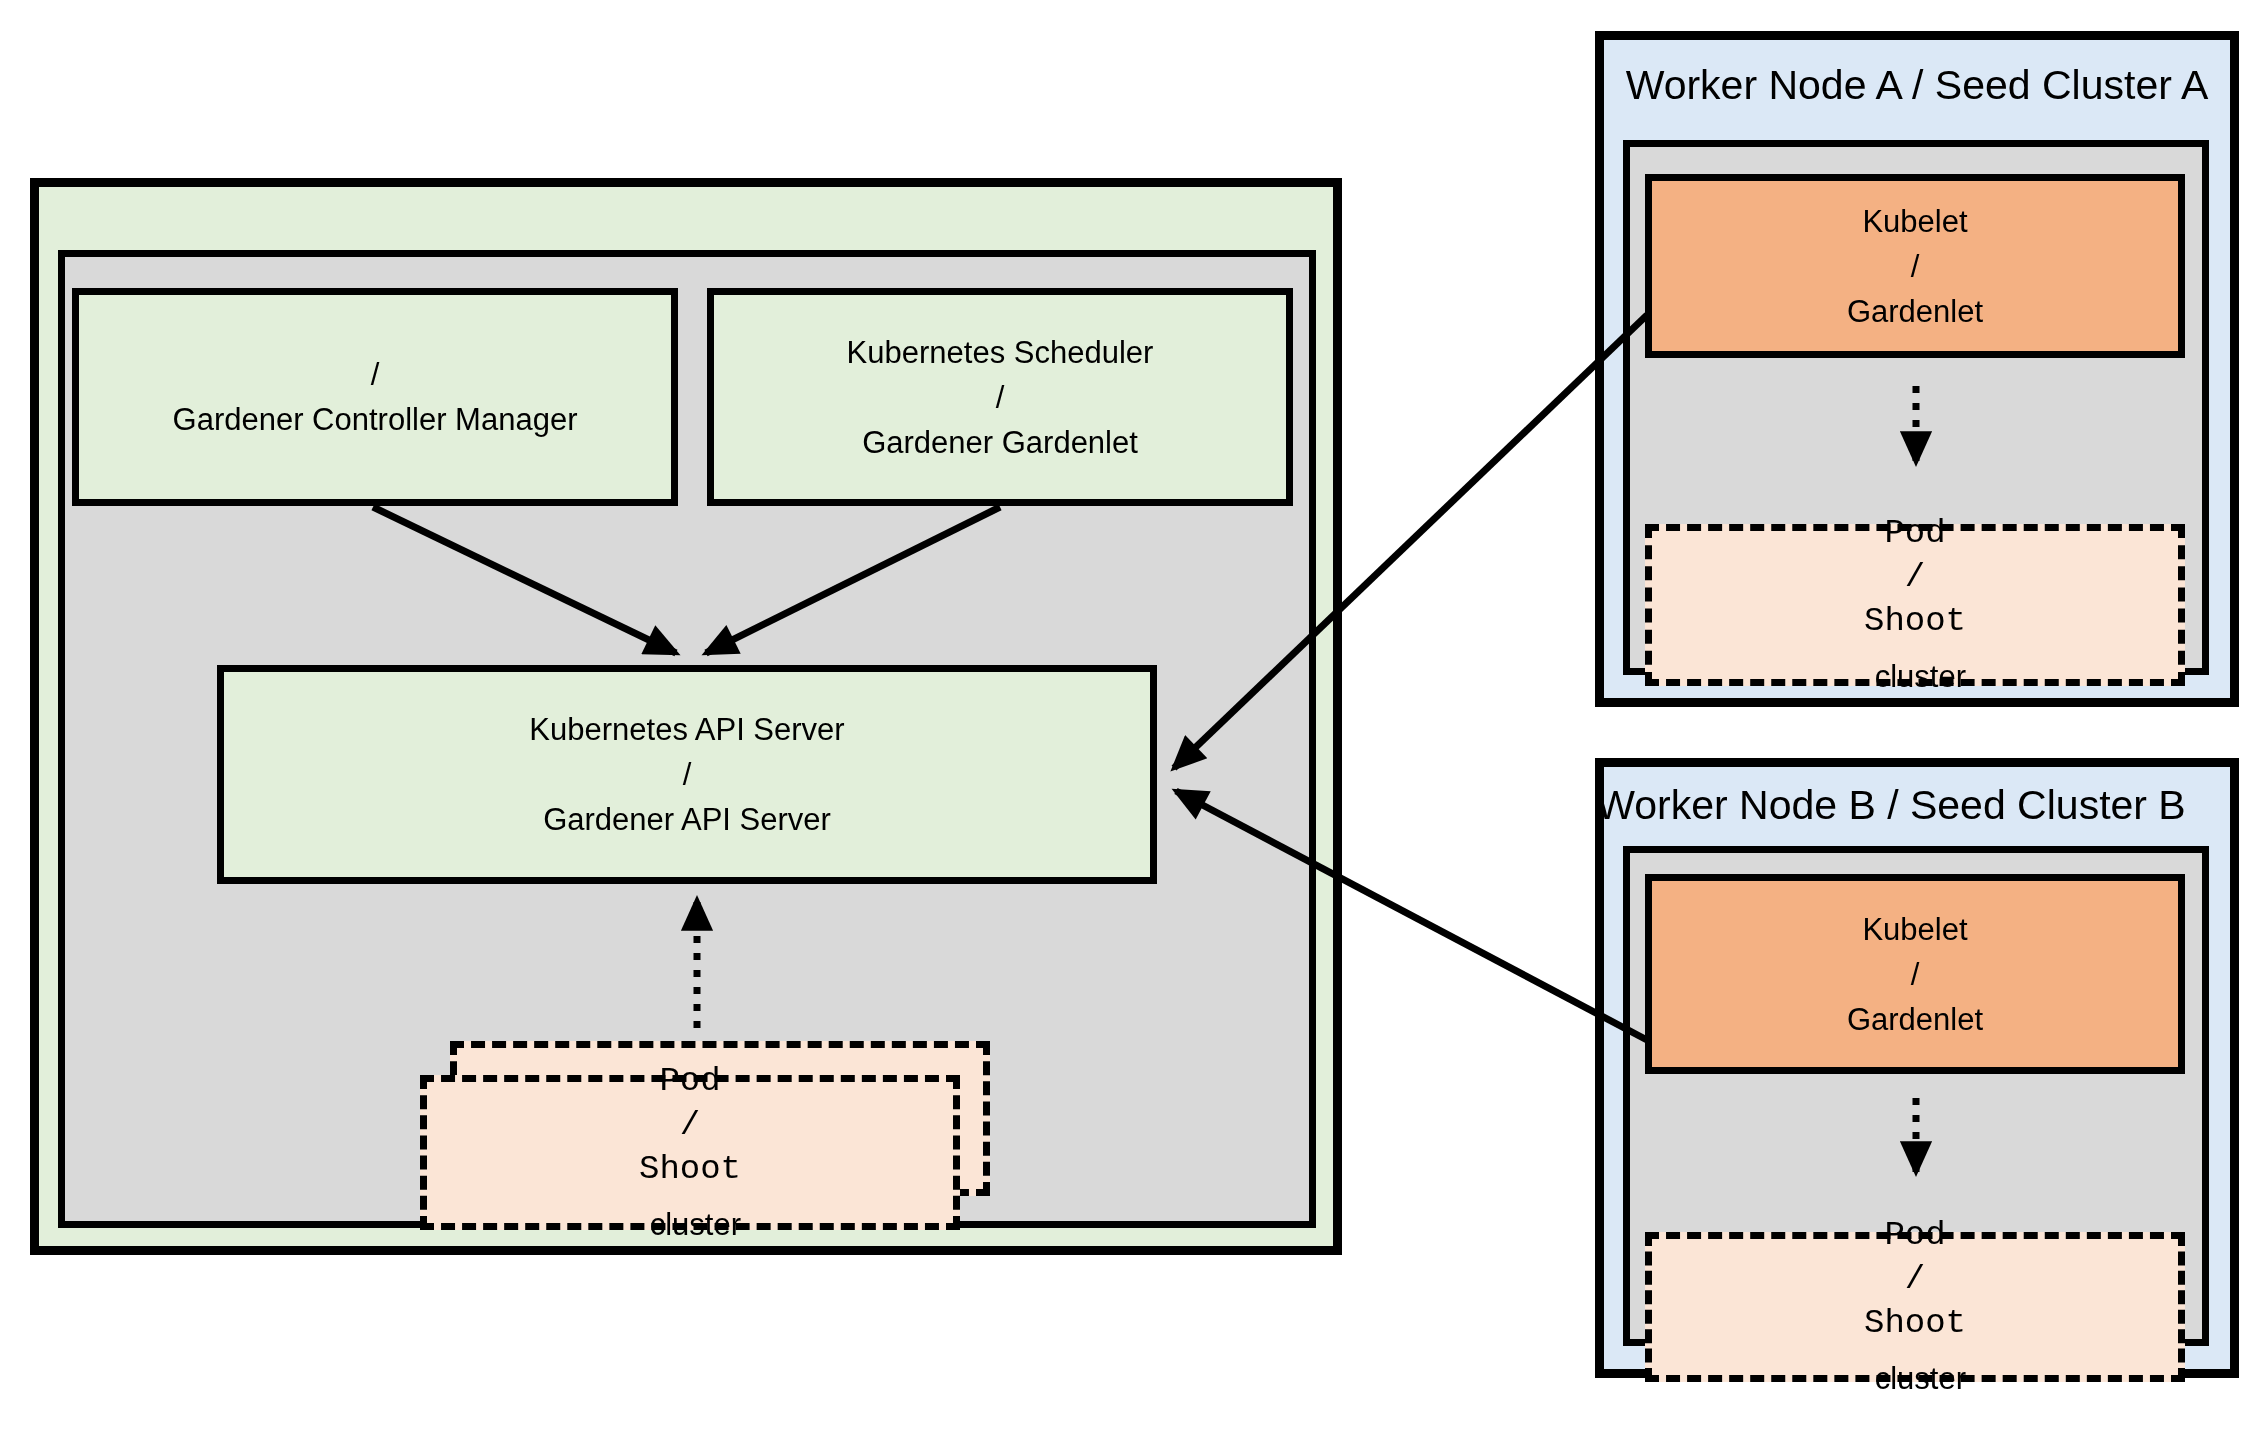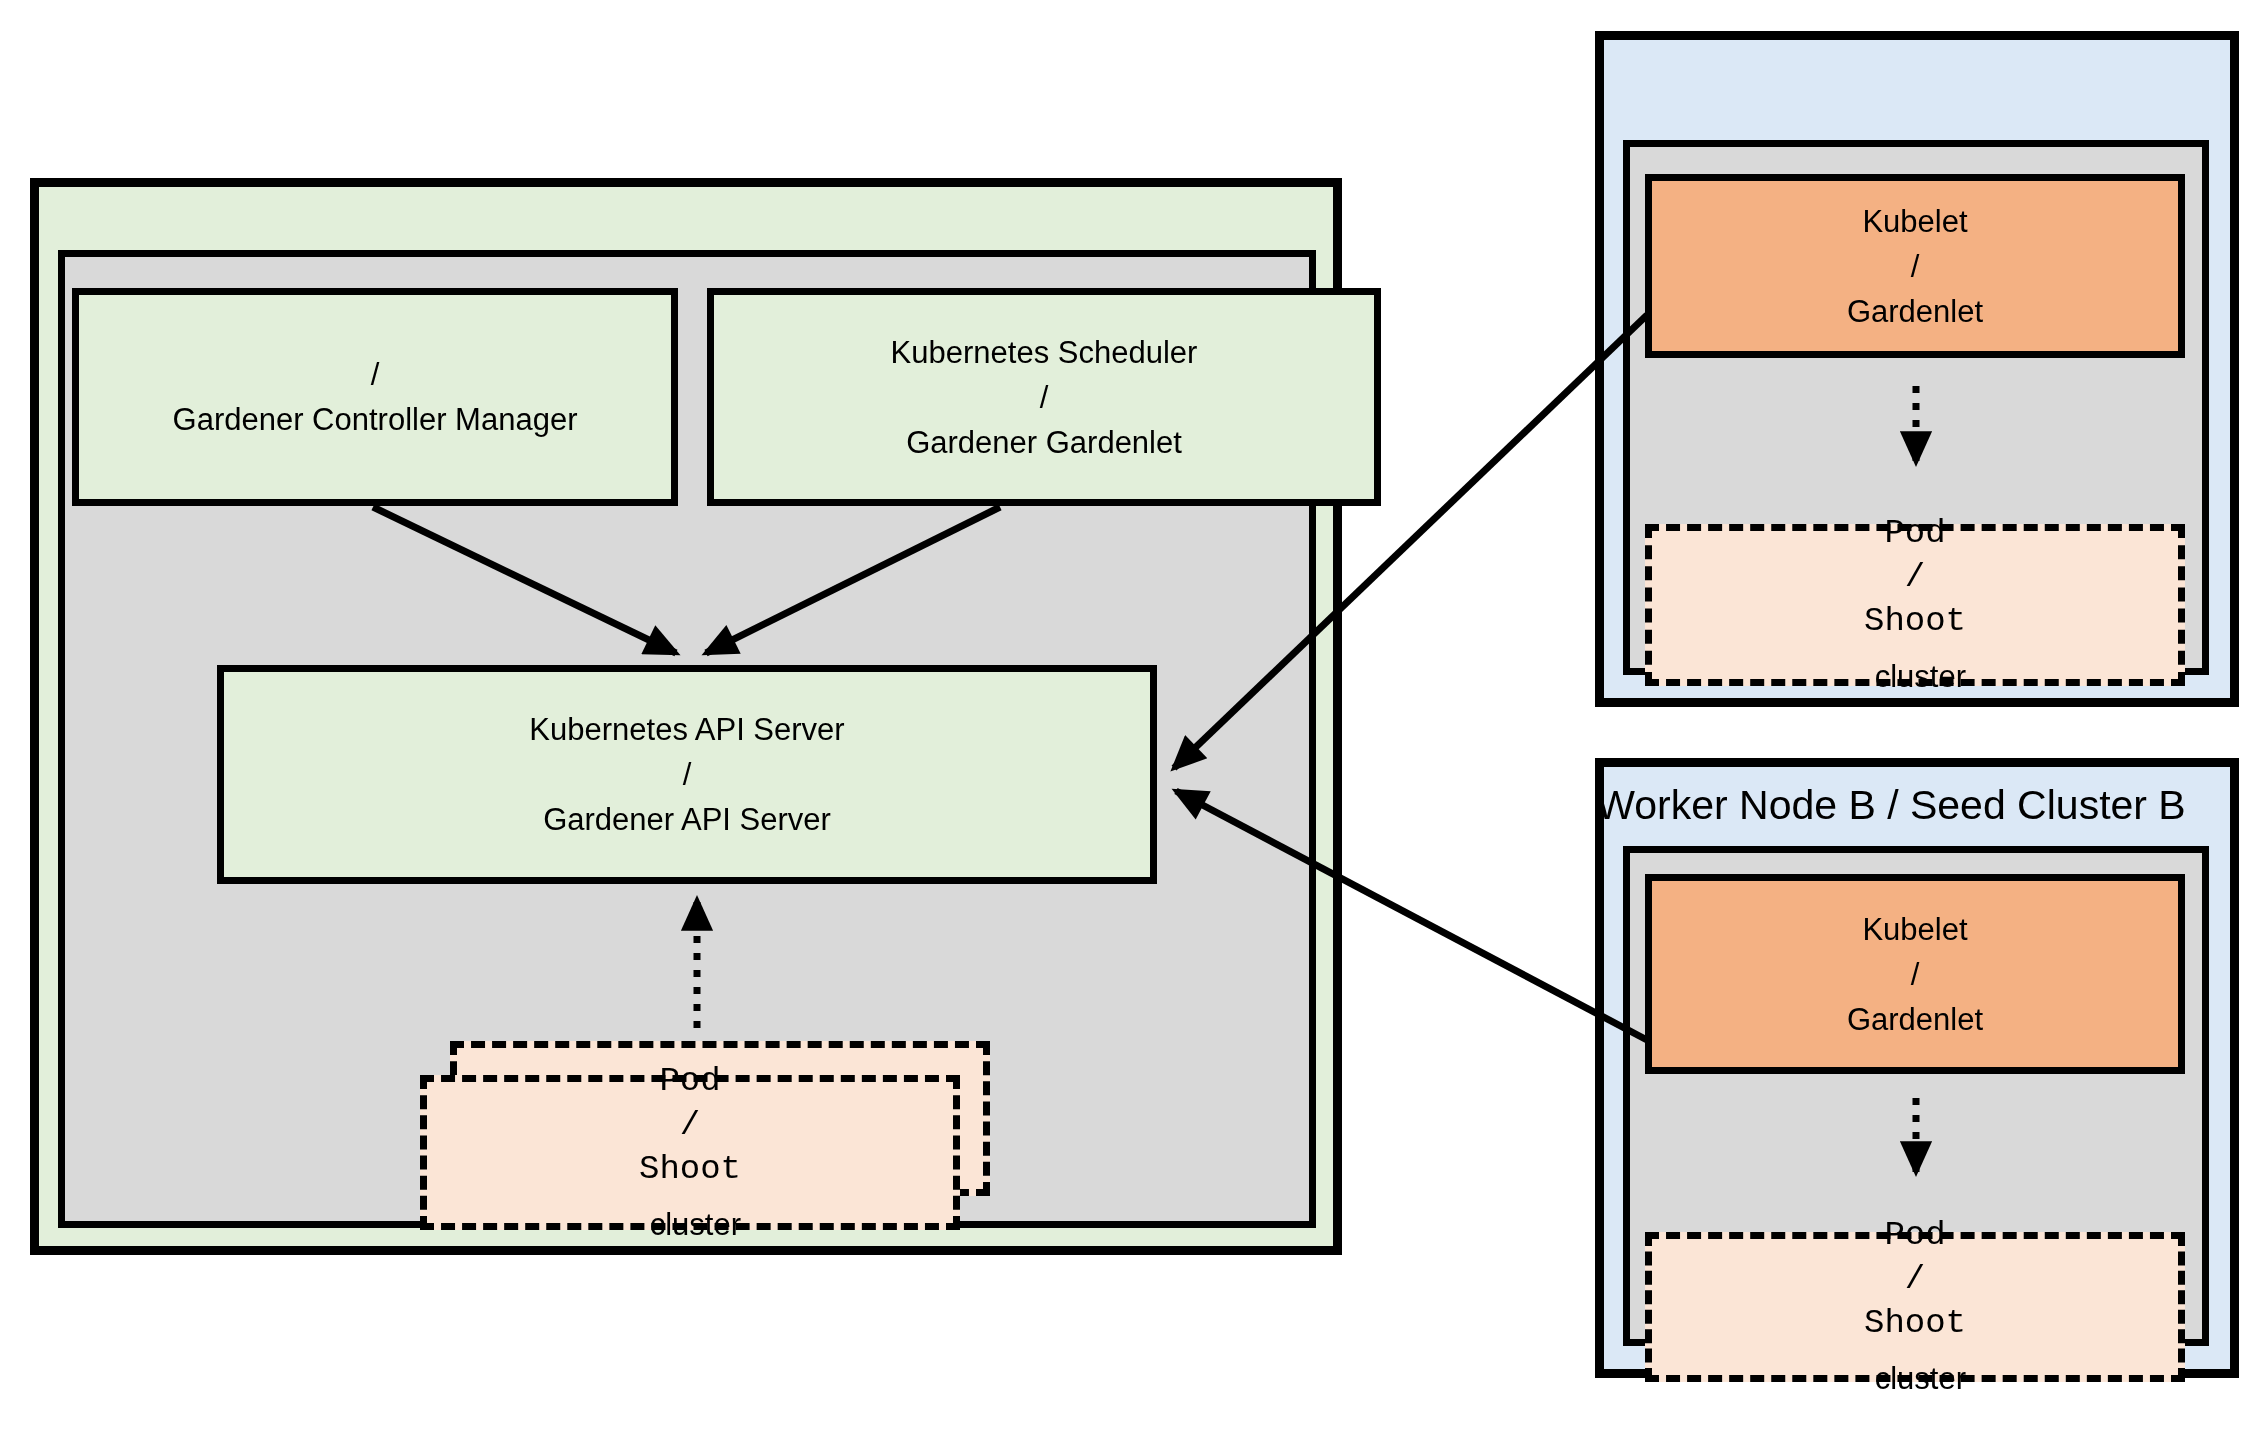--- a/index.html
+++ b/index.html
@@ -55,21 +55,21 @@
   <div class="box fill-green solid-8" style="left:30px;top:178px;width:1312px;height:1077px;"></div>
   <div class="box fill-gray solid-7" style="left:58px;top:250px;width:1258px;height:978px;"></div>
 
   <div class="box fill-green solid-7" style="left:72px;top:288px;width:606px;height:218px;">
     <div class="lbl">
       <div>/</div>
       <div>Gardener Controller Manager</div>
     </div>
   </div>
 
-  <div class="box fill-green solid-7" style="left:707px;top:288px;width:674px;height:218px;">
+  <div class="box fill-green solid-7" style="left:707px;top:288px;width:586px;height:218px;">
     <div class="lbl">
       <div>Kubernetes Scheduler</div>
       <div>/</div>
       <div class="b">Gardener Gardenlet</div>
     </div>
   </div>
 
   <div class="box fill-green solid-7" style="left:217px;top:665px;width:940px;height:219px;">
     <div class="lbl">
       <div>Kubernetes API Server</div>
@@ -84,20 +84,21 @@
       <div class="mono">Pod</div>
       <div class="mono">/</div>
       <div class="pod-last">
         <span class="mono">Shoot</span>
         <span class="b">cluster</span>
       </div>
     </div>
   </div>
 
   <div class="box fill-blue solid-8" style="left:1595px;top:31px;width:644px;height:676px;"></div>
+  <div class="worker-title" style="left:1595px;width:644px;top:62px;">Worker Node A / Seed Cluster A</div>
   <div class="box fill-gray solid-7" style="left:1623px;top:140px;width:586px;height:535px;"></div>
 
   <div class="box fill-orange solid-7" style="left:1645px;top:174px;width:540px;height:184px;">
     <div class="lbl">
       <div>Kubelet</div>
       <div>/</div>
       <div class="b">Gardenlet</div>
     </div>
   </div>
 

